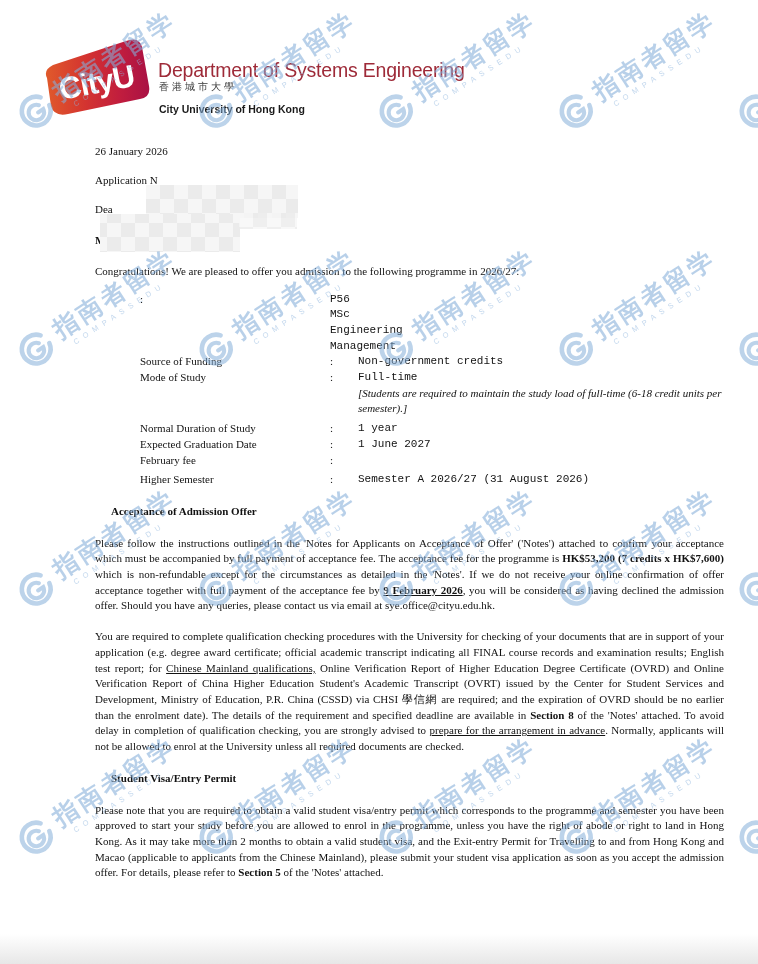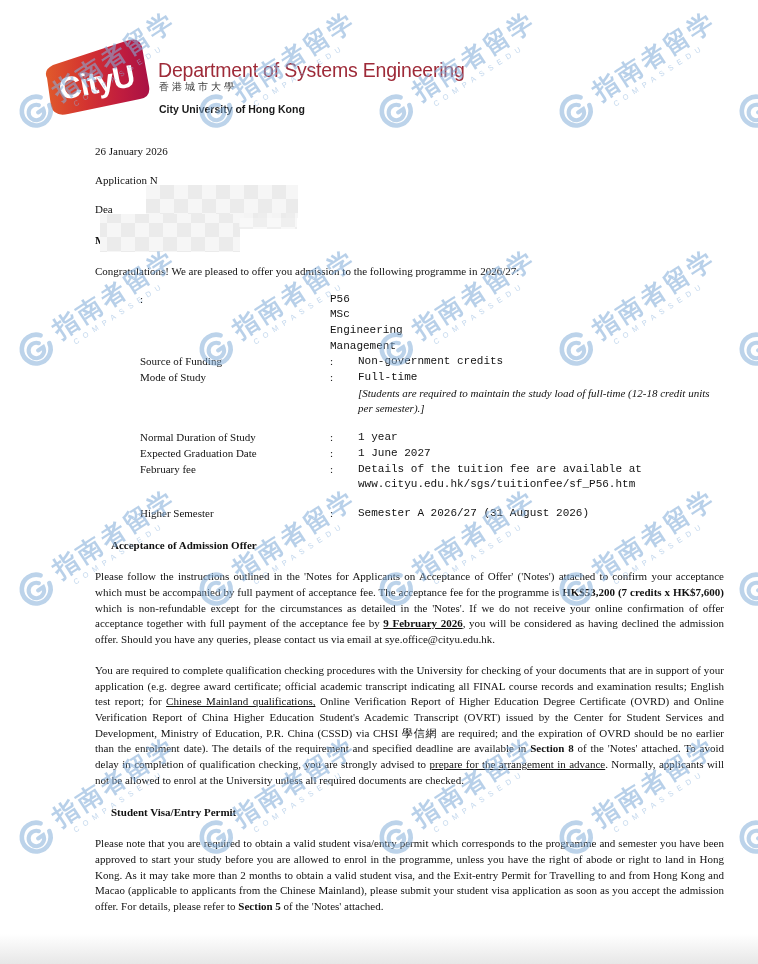--- a/index.html
+++ b/index.html
@@ -63,21 +63,21 @@
   }
   .line { margin:0; }
   .mb-date { margin-bottom:13px; }
   .mb-app  { margin-bottom:14px; }
   .mb-dear { margin-bottom:15px; }
   .h { font-weight:bold; margin:0 0 15px 0; }
   .intro { margin:0 0 12px 0; }
 
   .ptable { margin-left:45px; margin-bottom:16px; }
   .trow { display:grid; grid-template-columns:190px 28px auto; }
-  .trow.gap { margin-top:13px; }
+  .trow.gap { margin-top:4px; }
   .tvalue { white-space:pre-line;font-family:Liberation Mono, monospace; }
   .tnote { font-style:italic; }
 
   .section { margin-bottom:15px; }
   .section:last-child { margin-bottom:0; }
   .sec-h { font-weight:bold; margin:16px; }
   .sec-p { margin:0; text-align:justify; }
   .sec-p .b { font-weight:bold;font-family:Liberation Serif, serif; }
   .sec-p .u { text-decoration:underline; }
 
@@ -135,44 +135,40 @@
           <div class="tcolon">:</div>
           <div>
             <div class="tvalue">Non-government credits</div>
           </div>
         </div>
         <div class="trow">
           <div class="tlabel">Mode of Study</div>
           <div class="tcolon">:</div>
           <div>
             <div class="tvalue">Full-time</div>
-            <div class="tnote">[Students are required to maintain the study load of full-time (12-18 credit units per semester).]</div>
+            <div class="tnote">[Students are required to maintain the study load of full-time (6-18 credit units per semester).]</div>
           </div>
         </div>
         <div class="trow gap">
           <div class="tlabel">Normal Duration of Study</div>
           <div class="tcolon">:</div>
           <div>
             <div class="tvalue">1 year</div>
           </div>
         </div>
         <div class="trow">
           <div class="tlabel">Expected Graduation Date</div>
           <div class="tcolon">:</div>
           <div>
             <div class="tvalue">1 June 2027</div>
           </div>
         </div>
         <div class="trow">
           <div class="tlabel">February fee</div>
           <div class="tcolon">:</div>
-          <div>
-            <div class="tvalue">Details of the tuition fee are available at
-www.cityu.edu.hk/sgs/tuitionfee/sf_P56.htm</div>
-          </div>
         </div>
         <div class="trow gap">
           <div class="tlabel">Higher Semester</div>
           <div class="tcolon">:</div>
           <div>
             <div class="tvalue">Semester A 2026/27 (31 August 2026)</div>
           </div>
         </div>
       </div>
 

